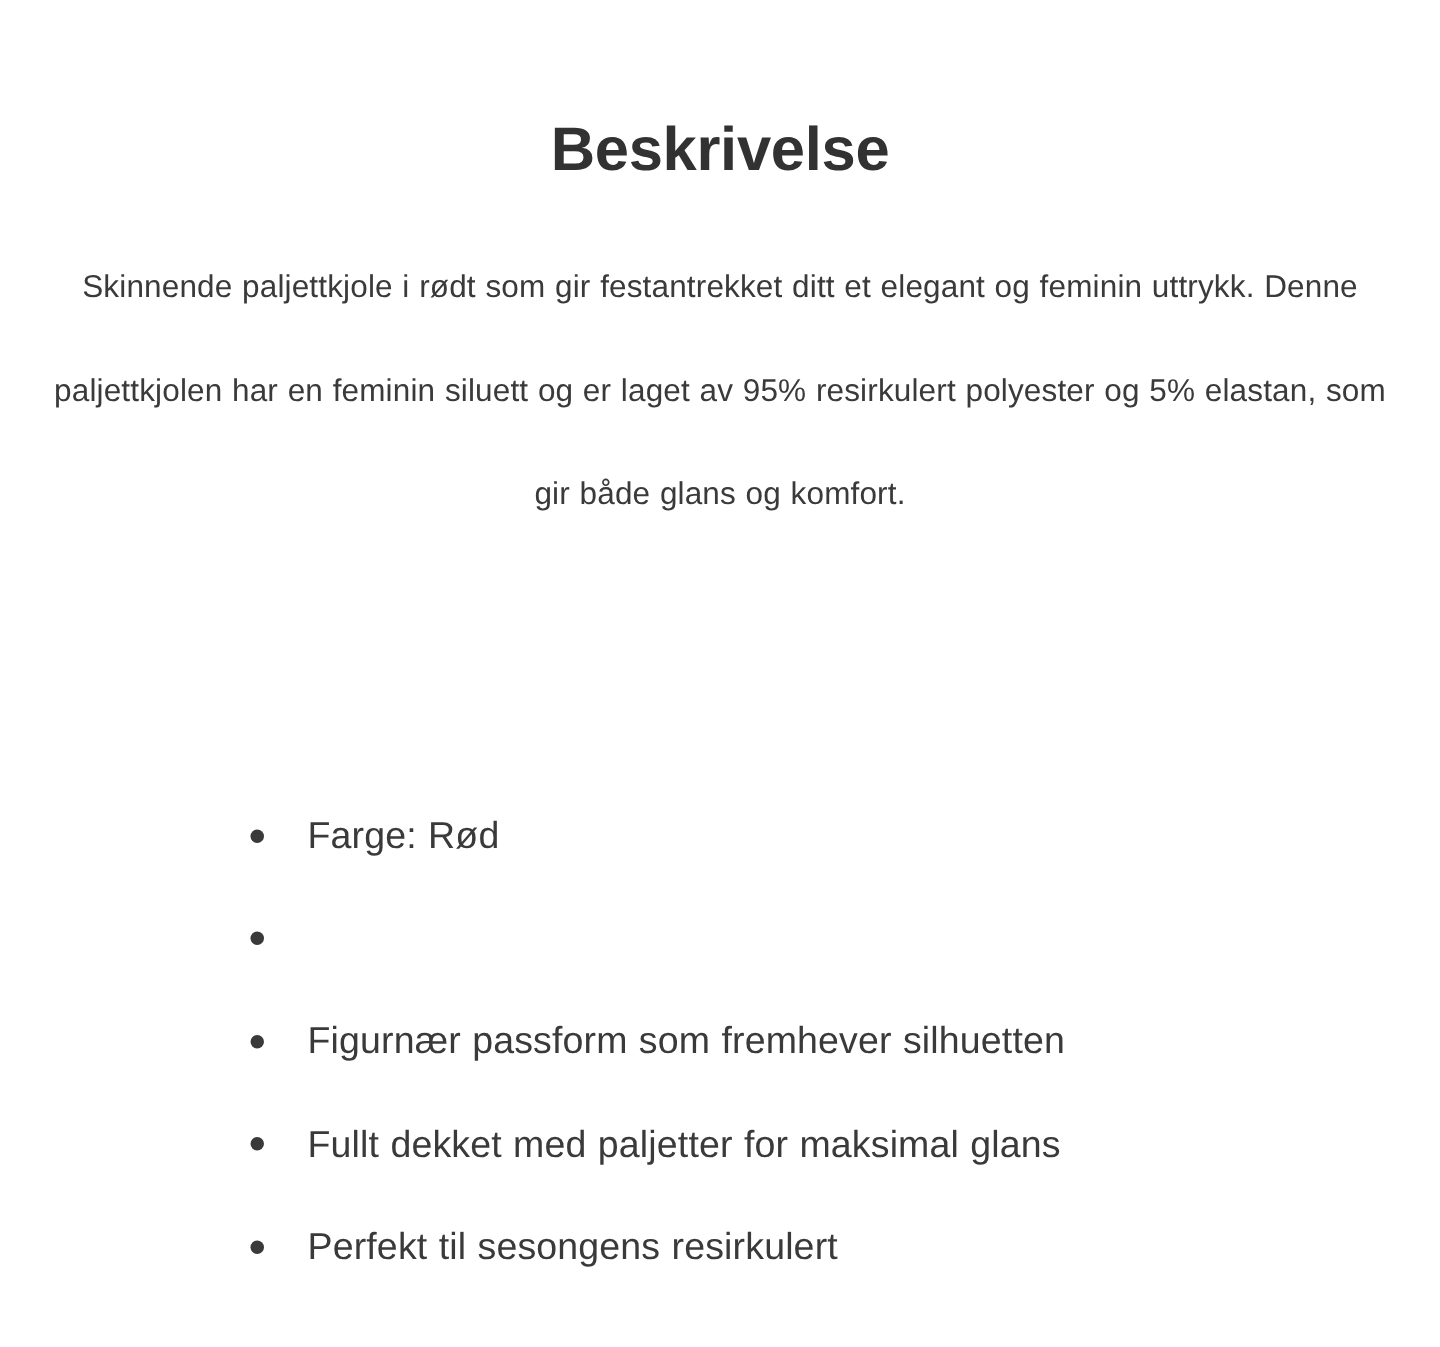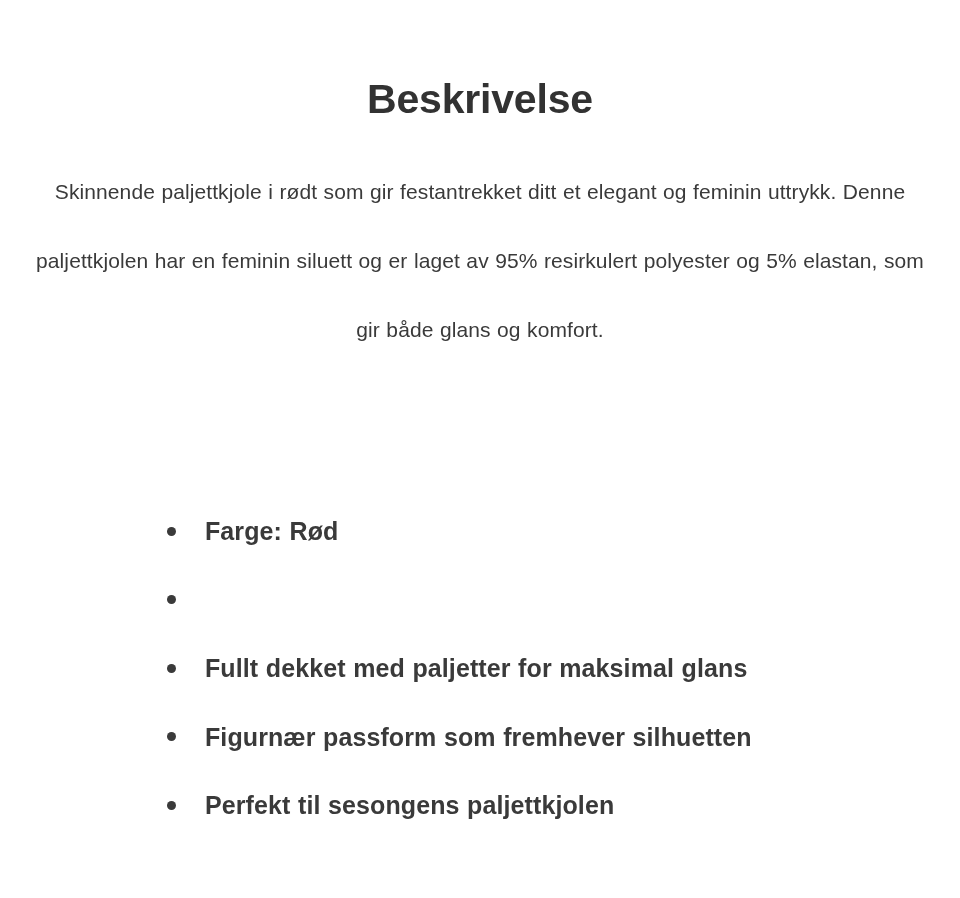--- a/index.html
+++ b/index.html
@@ -52,23 +52,22 @@
     word-spacing: 0.5px;
   }
 
   
   .feature-list {
     list-style: none;
     margin: 0;
     padding: 0;
     position: absolute;
     left: 0;
-    top: 466px;
+    top: 492px;
     width: 960px;
-    font-weight: bold;
   }
   .feature-item {
     position: relative;
     height: 68.5px;
     line-height: 68.5px;
     padding-left: 205px;
     font-size: 25px;
     color: #3a3a3a;
     letter-spacing: 0.1px;
     word-spacing: 0.5px;
@@ -101,25 +100,25 @@
   <ul class="feature-list">
     <li class="feature-item">
       <span class="feature-bullet"></span>
       <span class="feature-text">Farge: Rød</span>
     </li>
     <li class="feature-item">
       <span class="feature-bullet"></span>
     </li>
     <li class="feature-item">
       <span class="feature-bullet"></span>
+      <span class="feature-text">Figurnær passform som fremhever silhuetten</span>
+    </li>
+    <li class="feature-item">
+      <span class="feature-bullet"></span>
       <span class="feature-text">Fullt dekket med paljetter for maksimal glans</span>
     </li>
     <li class="feature-item">
       <span class="feature-bullet"></span>
-      <span class="feature-text">Figurnær passform som fremhever silhuetten</span>
-    </li>
-    <li class="feature-item">
-      <span class="feature-bullet"></span>
-      <span class="feature-text">Perfekt til sesongens paljettkjolen</span>
+      <span class="feature-text">Perfekt til sesongens resirkulert</span>
     </li>
   </ul>
 
 </div>
 
 </body></html>

